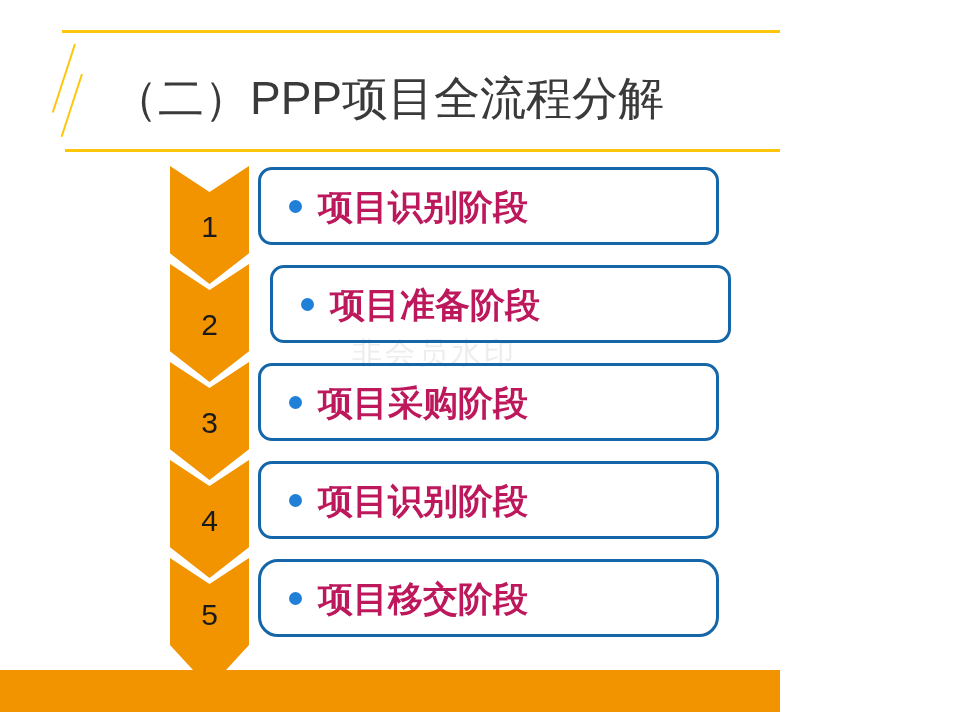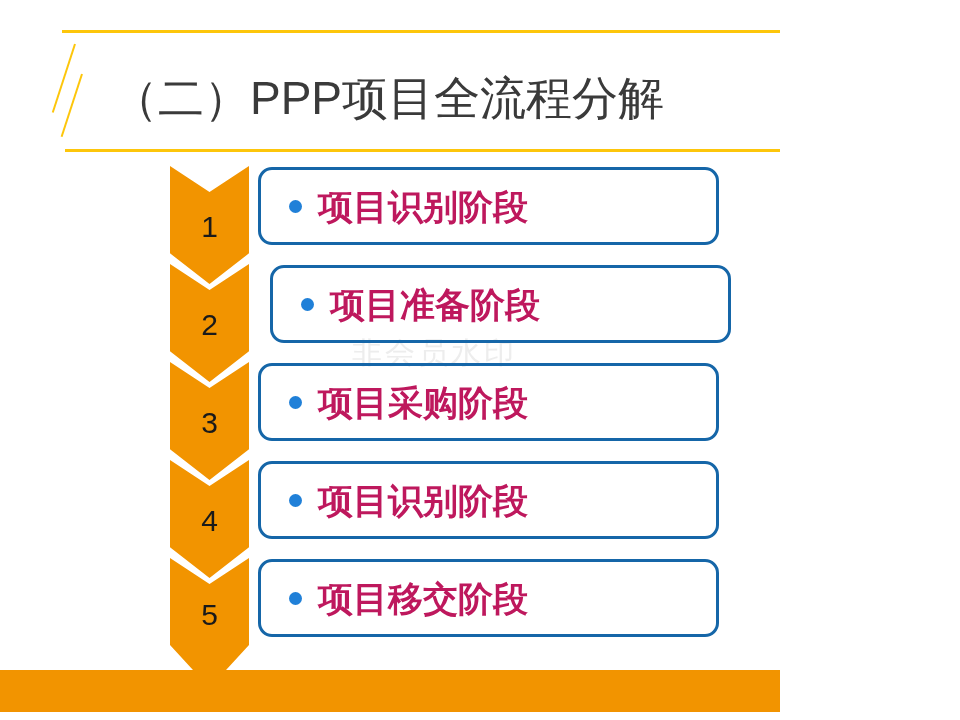--- a/index.html
+++ b/index.html
@@ -110,21 +110,21 @@
     border: 3px solid #1566A8;
     border-radius: 14px;
     background: transparent;
     display: flex;
     align-items: center;
   }
   .box-1 { top: 167px; }
   .box-2 { top: 265px; margin-left: 12px; }
   .box-3 { top: 363px; text-align: center; }
   .box-4 { top: 461px; }
-  .box-5 { top: 559px; }
+  .box-5 { top: 559px; border-radius: 20px; }
 
   .bullet {
     width: 13px;
     height: 13px;
     border-radius: 50%;
     background: #2080D8;
     margin-left: 28px;
     margin-right: 16px;
     flex: 0 0 auto;
   }

